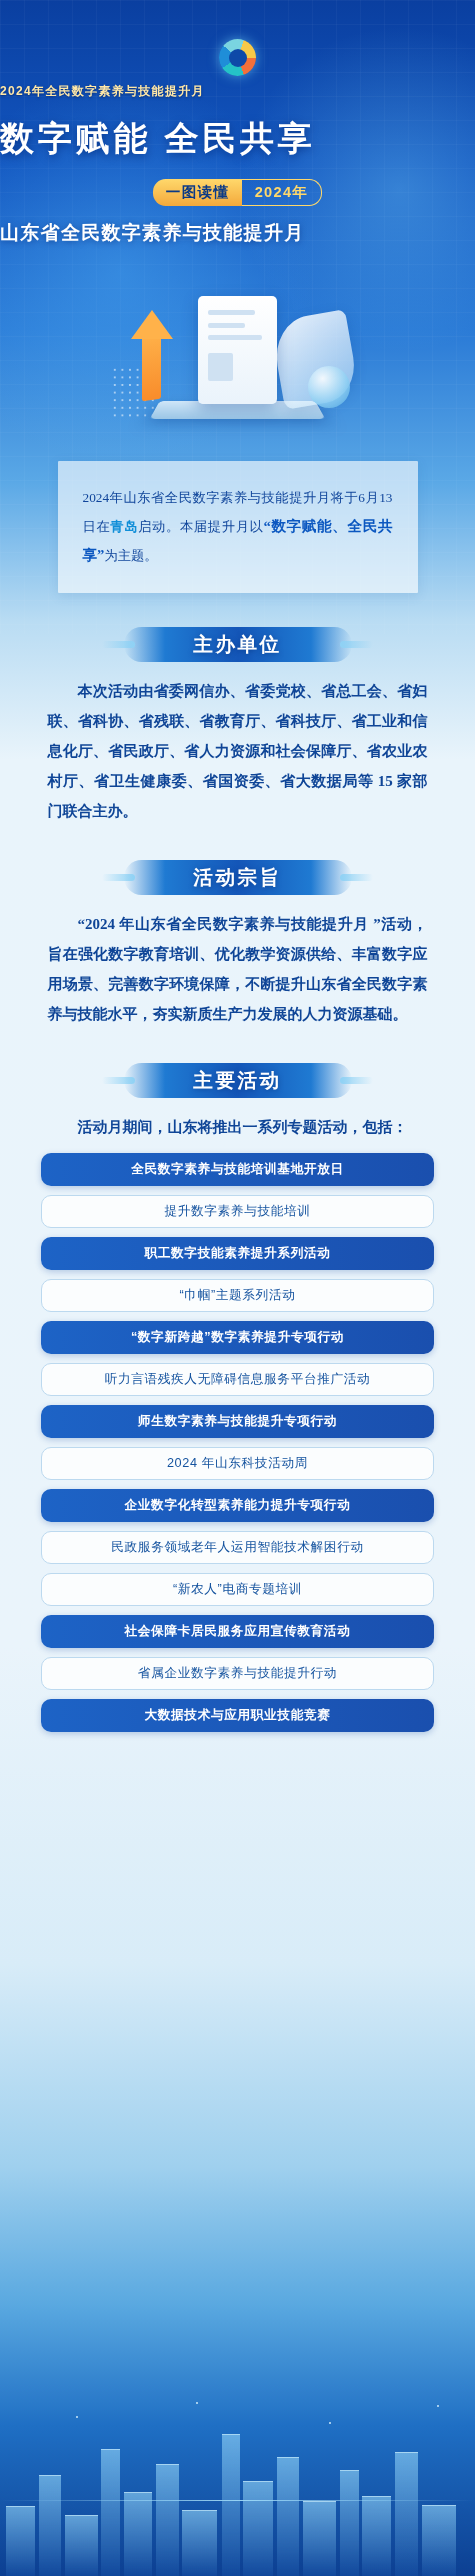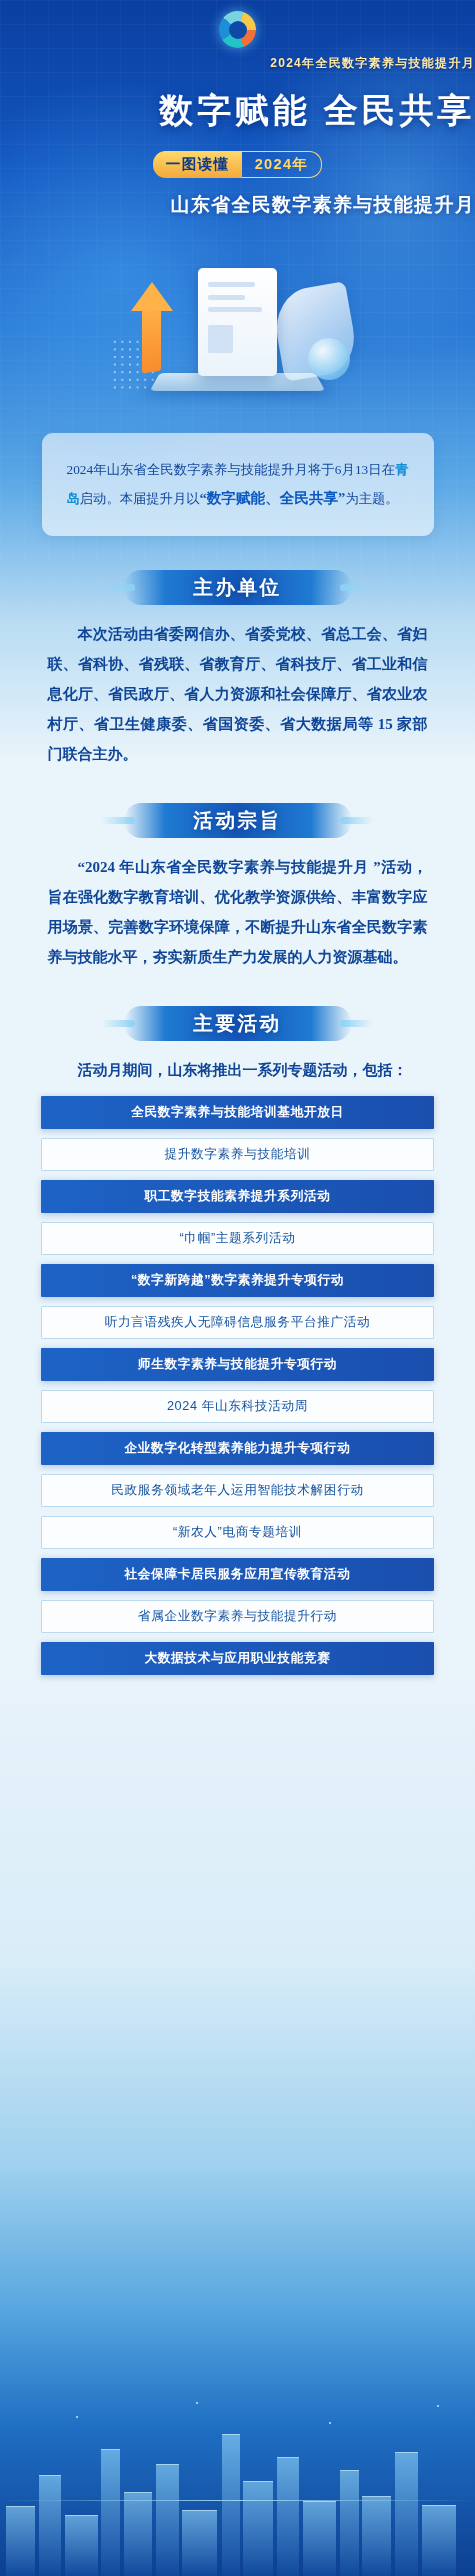--- a/index.html
+++ b/index.html
@@ -43,21 +43,21 @@
     background: radial-gradient(circle, rgba(90,190,255,0.35) 0%, rgba(90,190,255,0) 70%);
     pointer-events: none;
   }
   .glow-b {
     position: absolute; width: 329px; height: 329px; right: -89px; top: 25px;
     background: radial-gradient(circle, rgba(130,220,255,0.30) 0%, rgba(130,220,255,0) 70%);
     pointer-events: none;
   }
 
   
-  .header { position: relative; padding-top: 11.4px; text-align: right; }
+  .header { position: relative; padding-top: 11.4px; text-align: left; margin-top: 28px; }
   .logo-wrap { display: flex; justify-content: center; align-items: center; }
   .logo {
     width: 37px; height: 37px; border-radius: 50%;
     background:
       conic-gradient(from 20deg,
         #f7c948 0deg 70deg,
         #f2703a 70deg 140deg,
         #25c2c7 140deg 215deg,
         #1f8ed8 215deg 290deg,
         #7ad4e0 290deg 360deg);
@@ -98,21 +98,20 @@
     color: #ffd86b;
     font-size: 14.6px; font-weight: bold; letter-spacing: 1.3px;
     padding: 3.2px 12.7px;
     border-radius: 0 12.7px 12.7px 0;
   }
   .sub-title2 {
     margin-top: 14px;
     font-size: 19px; font-weight: bold; letter-spacing: 1.3px;
     color: #ffffff;
     text-shadow: 0 1.3px 6.3px rgba(0,40,120,0.6);
-    padding-left: 37px;
   }
 
   
   .illus {
     position: relative;
     margin: 25px auto 0;
     width: 355px; height: 177px;
   }
   .illus .pedestal {
     position: absolute; left: 95px; top: 124px;
@@ -163,23 +162,23 @@
   .illus .dot-grid {
     position: absolute; left: 51px; top: 95px; width: 44px; height: 51px;
     background-image: radial-gradient(#ffffff 1px, transparent 1.1px);
     background-size: 7.6px 7.6px; opacity: 0.55;
   }
 
   
   .section { position: relative; width: 475px; }
   .intro-card {
     margin: 12.7px auto 0;
-    width: 392px;
+    width: 360px;
     background: rgba(255,255,255,0.62);
-    border-radius: 11px;
+    border-radius: 1px;
     padding: 21.5px 25px 23px;
     box-shadow: 0 2.5px 11.4px rgba(30,90,160,0.12);
   }
   .intro-text {
     font-family: "Liberation Serif", serif;
     font-size: 13.3px; line-height: 29px; color: #10459b;
     text-align: justify;
   }
   .intro-text .hl { color: #0f8ed8; font-weight: bold; }
   .intro-text .hl2 { color: #0b57c0; font-weight: bold; font-size: 14.6px; }
@@ -218,21 +217,21 @@
     text-indent: 2em;
     font-weight: bold;
   }
 
   
   .act-list { margin: 11.4px auto 0; width: 393px; }
   .act-item {
     margin-top: 9px;
     height: 33px;
     display: flex; align-items: center; justify-content: center;
-    border-radius: 1px;
+    border-radius: 10px;
     font-size: 12.7px;
     letter-spacing: 0.6px;
   }
   .act-item.dark {
     background: linear-gradient(90deg,#1d63c6,#1a4fae);
     color: #ffffff; font-weight: bold;
     box-shadow: 0 1.9px 6.3px rgba(20,70,160,0.25);
   }
   .act-item.light {
     background: rgba(255,255,255,0.8);

